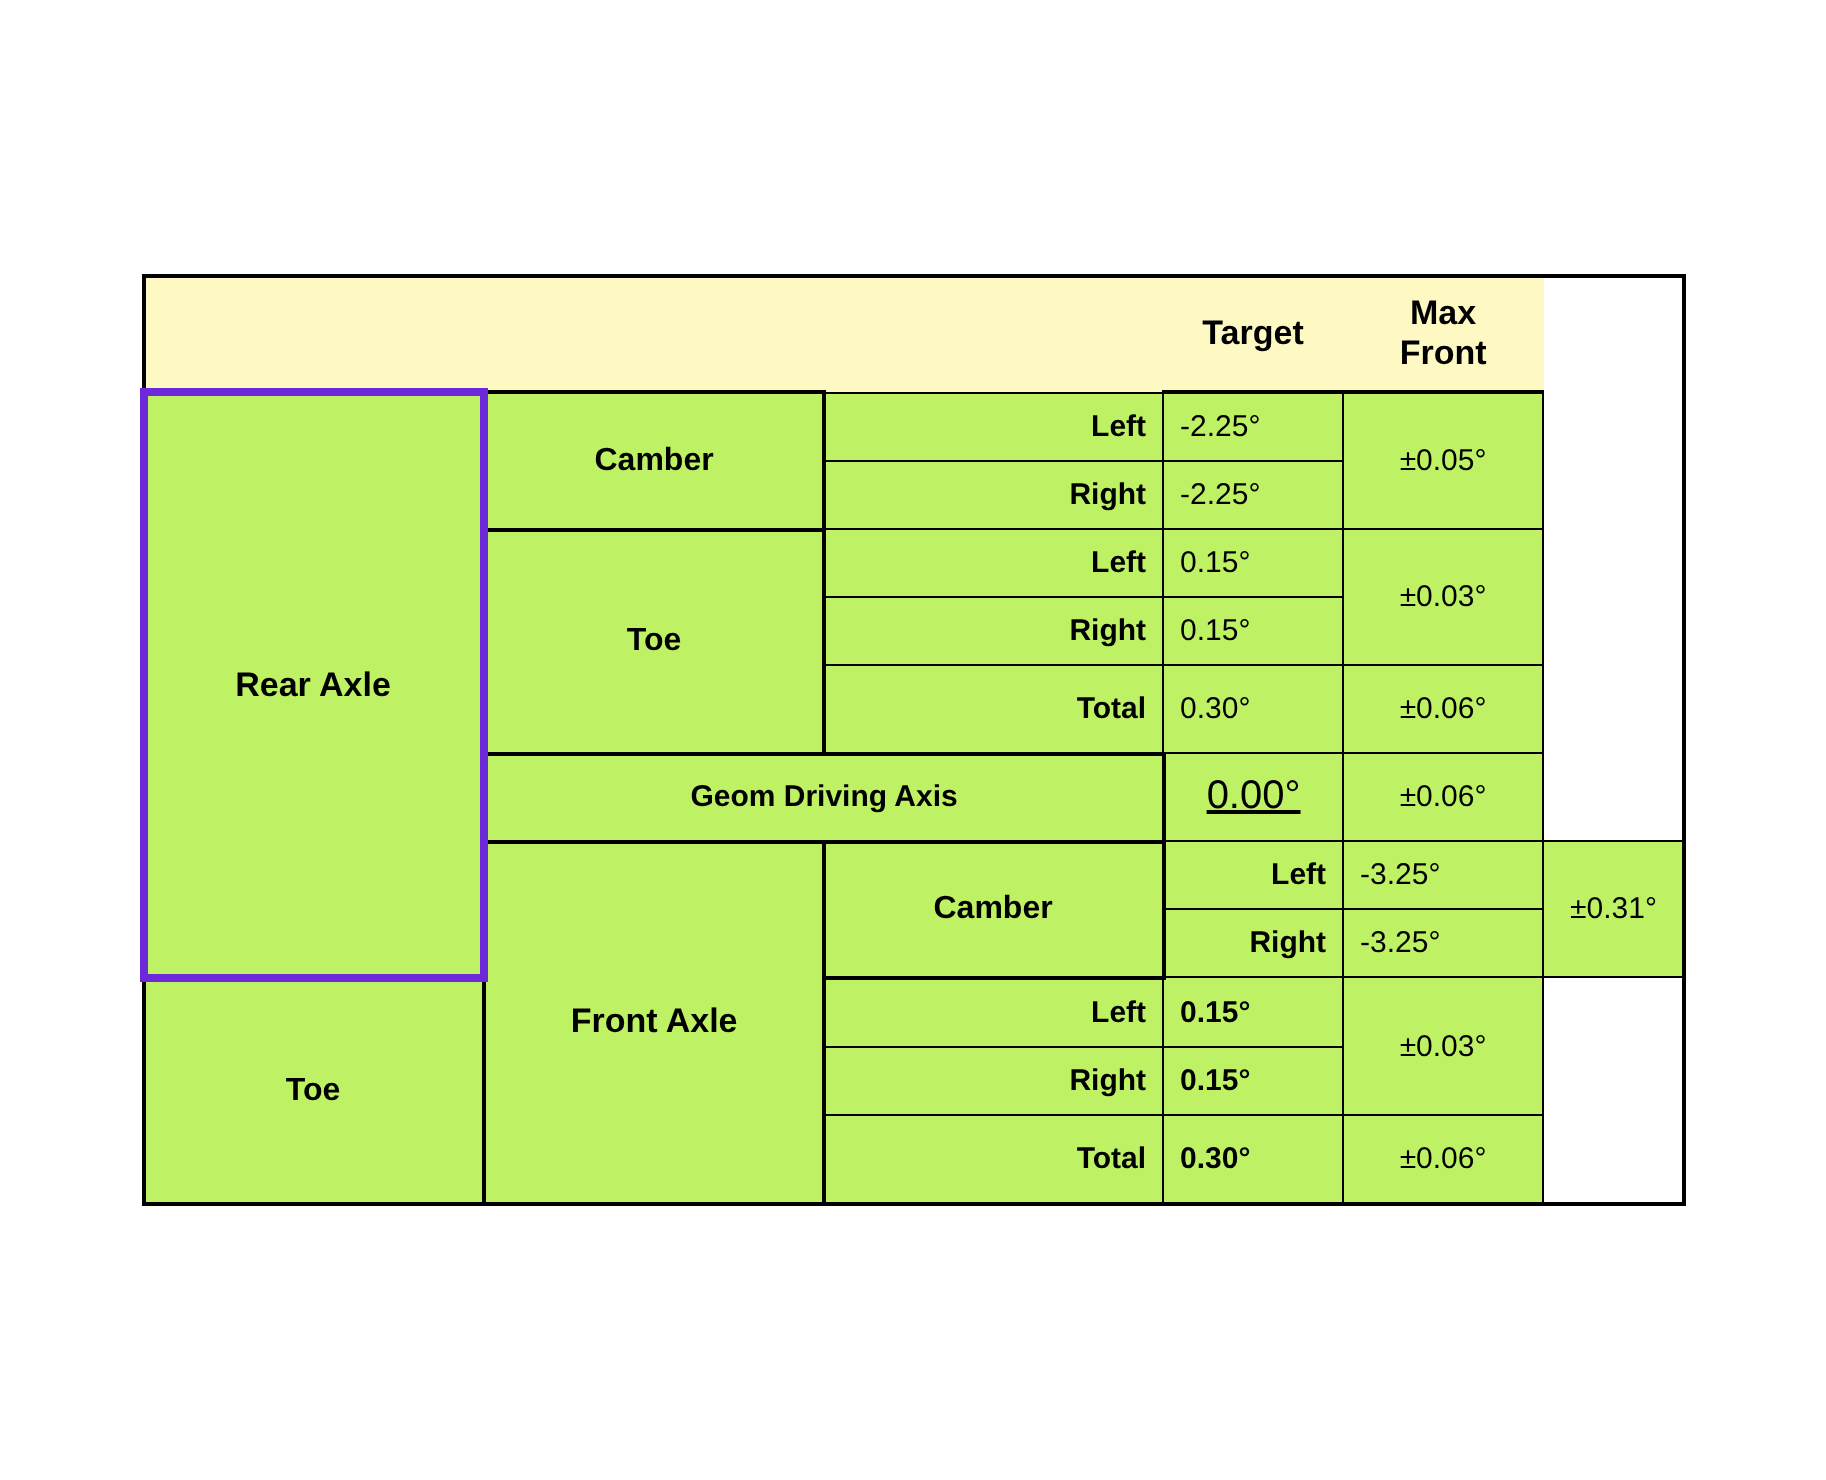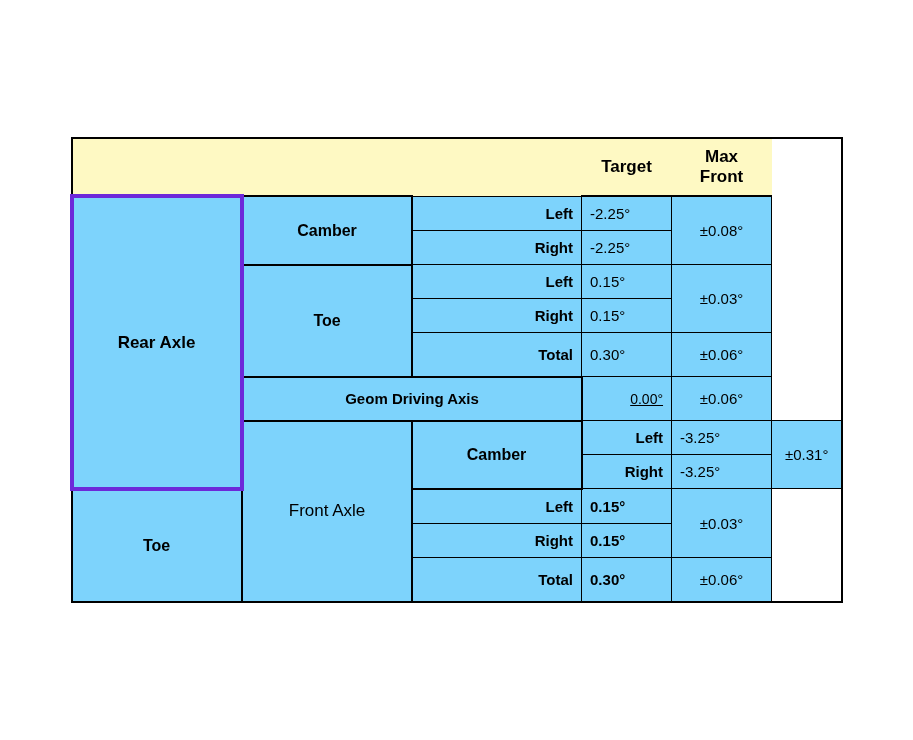--- a/index.html
+++ b/index.html
@@ -32,21 +32,21 @@
       text-align: center;
       vertical-align: middle;
     }
 
     
     thead tr th {
       background: #fef9c3;
     }
 
     tbody tr td {
-      background: #7dd3fc;
+      background: #bef264;
     }
   </style>
 </head>
 <body>
 
 <div class="table-wrapper">
   <table>
     <thead>
       <tr>
         <th style="border:none; width:110px;"></th>
@@ -56,21 +56,21 @@
         <th style="border:none; border-bottom:2px solid #000; font-weight:bold; font-size:17px; width:100px; padding:8px 12px;">Max Front</th>
       </tr>
     </thead>
     <tbody>
 
       <tr>
         <td rowspan="8" style="border:4px solid #6d28d9; font-weight:bold; font-size:17px; width:110px;">Rear Axle</td>
         <td rowspan="2" style="border:2px solid #000; font-weight:bold; font-size:16px; width:170px;">Camber</td>
         <td style="border:1px solid #000; font-weight:bold; font-size:15px; text-align:right; padding:8px 8px; width:80px;">Left</td>
         <td style="border:1px solid #000; font-size:15px; text-align:left; padding:8px 8px; width:90px;">-2.25°</td>
-        <td rowspan="2" style="border:1px solid #000; font-size:15px; width:100px;">±0.08°</td>
+        <td rowspan="2" style="border:1px solid #000; font-size:15px; width:100px;">±0.05°</td>
       </tr>
 
       <tr>
         <td style="border:1px solid #000; font-weight:bold; font-size:15px; text-align:right; padding:8px 8px;">Right</td>
         <td style="border:1px solid #000; font-size:15px; text-align:left; padding:8px 8px;">-2.25°</td>
       </tr>
 
       <tr>
         <td rowspan="3" style="border:2px solid #000; font-weight:bold; font-size:16px; width:170px;">Toe</td>
         <td style="border:1px solid #000; font-weight:bold; font-size:15px; text-align:right; padding:8px 8px;">Left</td>
@@ -84,26 +84,26 @@
       </tr>
 
       <tr>
         <td style="border:1px solid #000; font-weight:bold; font-size:15px; text-align:right; padding:8px 8px;">Total</td>
         <td style="border:1px solid #000; font-size:15px; text-align:left; padding:8px 8px;">0.30°</td>
         <td style="border:1px solid #000; font-size:15px;">±0.06°</td>
       </tr>
 
       <tr>
         <td colspan="2" style="border:2px solid #000; font-weight:bold; font-size:15px; padding:10px 8px;">Geom Driving Axis</td>
-        <td style="border:1px solid #000; font-size:14px; text-align:right; padding:8px 8px;text-decoration:underline;">0.00°</td>
+        <td style="border:1px solid #000; font-size:20px; text-align:center; padding:8px 8px;text-decoration:underline;">0.00°</td>
         <td style="border:1px solid #000; font-size:15px;">±0.06°</td>
       </tr>
 
       <tr>
-        <td rowspan="7" style="border:2px solid #000; font-weight:normal; font-size:17px; width:110px;">Front Axle</td>
+        <td rowspan="7" style="border:2px solid #000; font-weight:bold; font-size:17px; width:110px;">Front Axle</td>
         <td rowspan="2" style="border:2px solid #000; font-weight:bold; font-size:16px; width:170px;">Camber</td>
         <td style="border:1px solid #000; font-weight:bold; font-size:15px; text-align:right; padding:8px 8px;">Left</td>
         <td style="border:1px solid #000; font-size:15px; text-align:left; padding:8px 8px;">-3.25°</td>
         <td rowspan="2" style="border:1px solid #000; font-size:15px;">±0.31°</td>
       </tr>
 
       <tr>
         <td style="border:1px solid #000; font-weight:bold; font-size:15px; text-align:right; padding:8px 8px;">Right</td>
         <td style="border:1px solid #000; font-size:15px; text-align:left; padding:8px 8px;">-3.25°</td>
       </tr>

